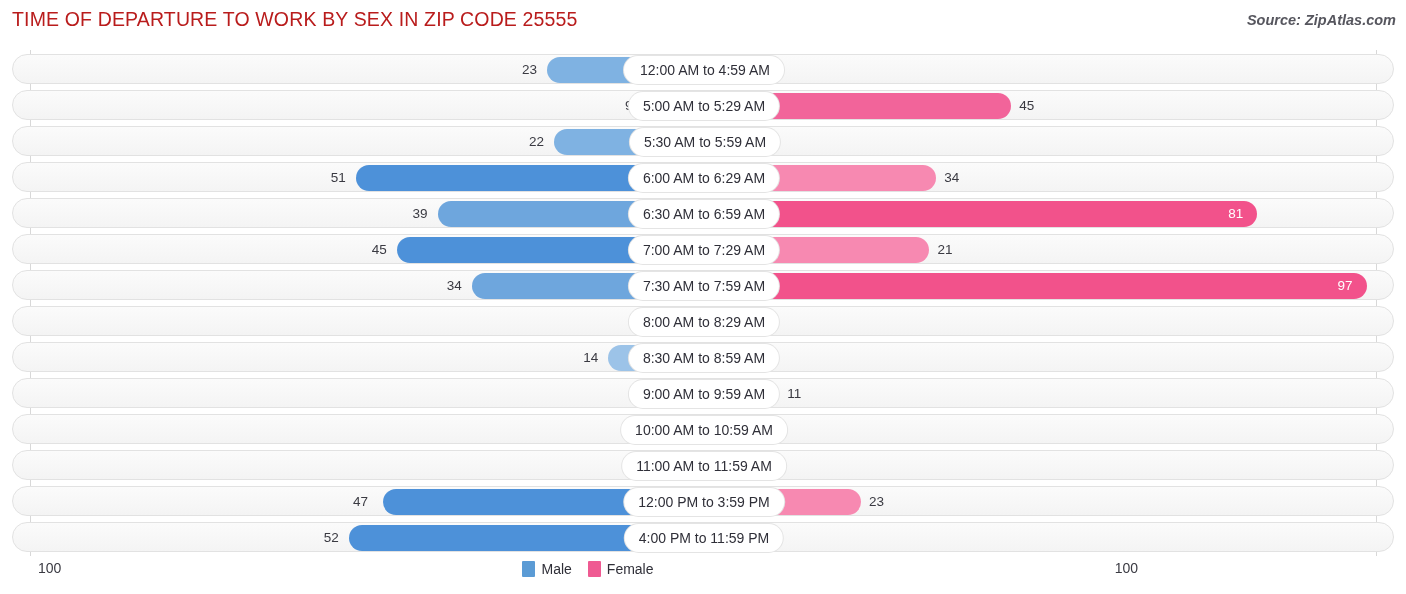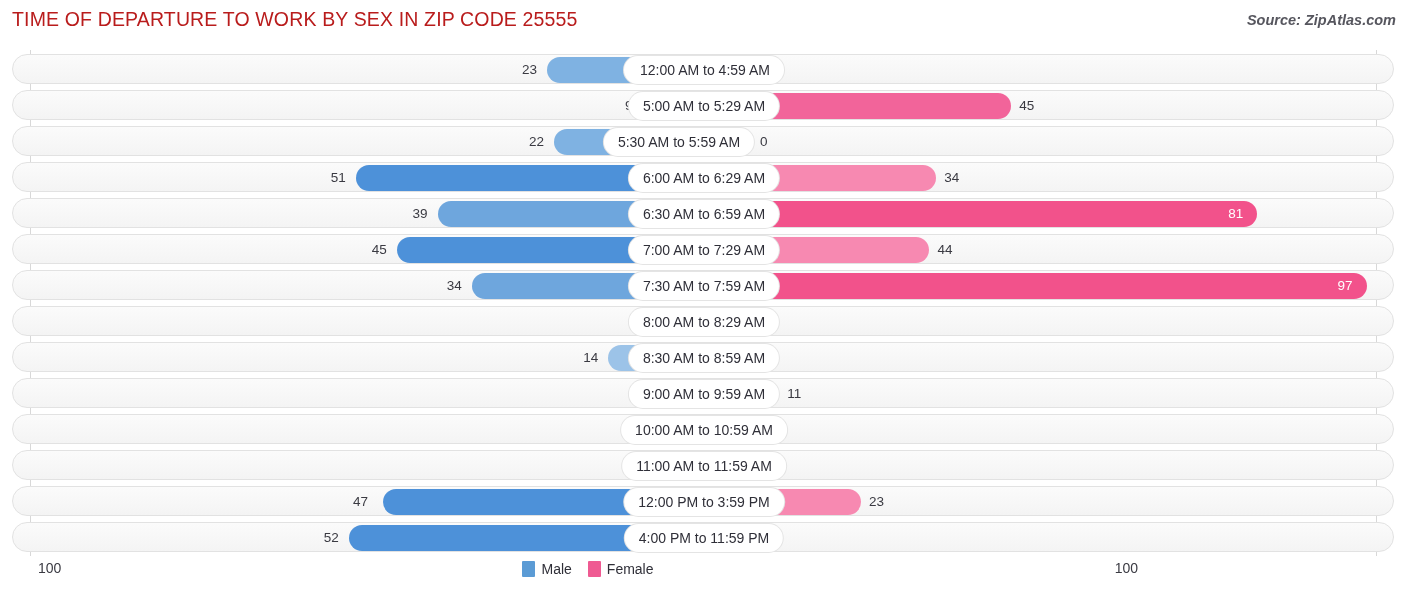--- a/index.html
+++ b/index.html
@@ -163,21 +163,21 @@
             <div class="vlabel out-right" style="left: 1006.35px;">45</div>
             <div class="cat-pill" style="left: 691px;">5:00 AM to 5:29 AM</div>
           </div>
         </div>
         <div class="row" style="top: 76px;">
           <div class="row-inner">
             <div class="bar male" style="left: 540.74px; width: 150.26px; background: rgb(127, 178, 226);"></div>
             <div class="bar female" style="left: 691px; width: 48px; background: rgb(249, 167, 195);"></div>
             <div class="vlabel out-left" style="right: 849px;">22</div>
             <div class="vlabel out-right" style="left: 747px;">0</div>
-            <div class="cat-pill" style="left: 666px;">5:30 AM to 5:59 AM</div>
+            <div class="cat-pill" style="left: 692px;">5:30 AM to 5:59 AM</div>
           </div>
         </div>
         <div class="row" style="top: 112px;">
           <div class="row-inner">
             <div class="bar male" style="left: 342.67px; width: 348.33px; background: rgb(77, 145, 217);"></div>
             <div class="bar female" style="left: 691px; width: 232.22px; background: rgb(247, 137, 177);"></div>
             <div class="vlabel out-left" style="right: 1047.33px;">51</div>
             <div class="vlabel out-right" style="left: 931.22px;">34</div>
             <div class="cat-pill" style="left: 691px;">6:00 AM to 6:29 AM</div>
           </div>
@@ -189,21 +189,21 @@
             <div class="vlabel out-left" style="right: 965.37px;">39</div>
             <div class="vlabel inside" style="left: 691px; width: 539.23px;">81</div>
             <div class="cat-pill" style="left: 691px;">6:30 AM to 6:59 AM</div>
           </div>
         </div>
         <div class="row" style="top: 184px;">
           <div class="row-inner">
             <div class="bar male" style="left: 383.65px; width: 307.35px; background: rgb(77, 145, 217);"></div>
             <div class="bar female" style="left: 691px; width: 225.39px; background: rgb(247, 137, 177);"></div>
             <div class="vlabel out-left" style="right: 1006.35px;">45</div>
-            <div class="vlabel out-right" style="left: 924.39px;">44</div>
+            <div class="vlabel out-right" style="left: 924.39px;">21</div>
             <div class="cat-pill" style="left: 691px;">7:00 AM to 7:29 AM</div>
           </div>
         </div>
         <div class="row" style="top: 220px;">
           <div class="row-inner">
             <div class="bar male" style="left: 458.78px; width: 232.22px; background: rgb(110, 166, 221);"></div>
             <div class="bar female" style="left: 691px; width: 662.51px; background: rgb(242, 82, 139);"></div>
             <div class="vlabel out-left" style="right: 931.22px;">34</div>
             <div class="vlabel inside" style="left: 691px; width: 648.51px;">97</div>
             <div class="cat-pill" style="left: 691px;">7:30 AM to 7:59 AM</div>

